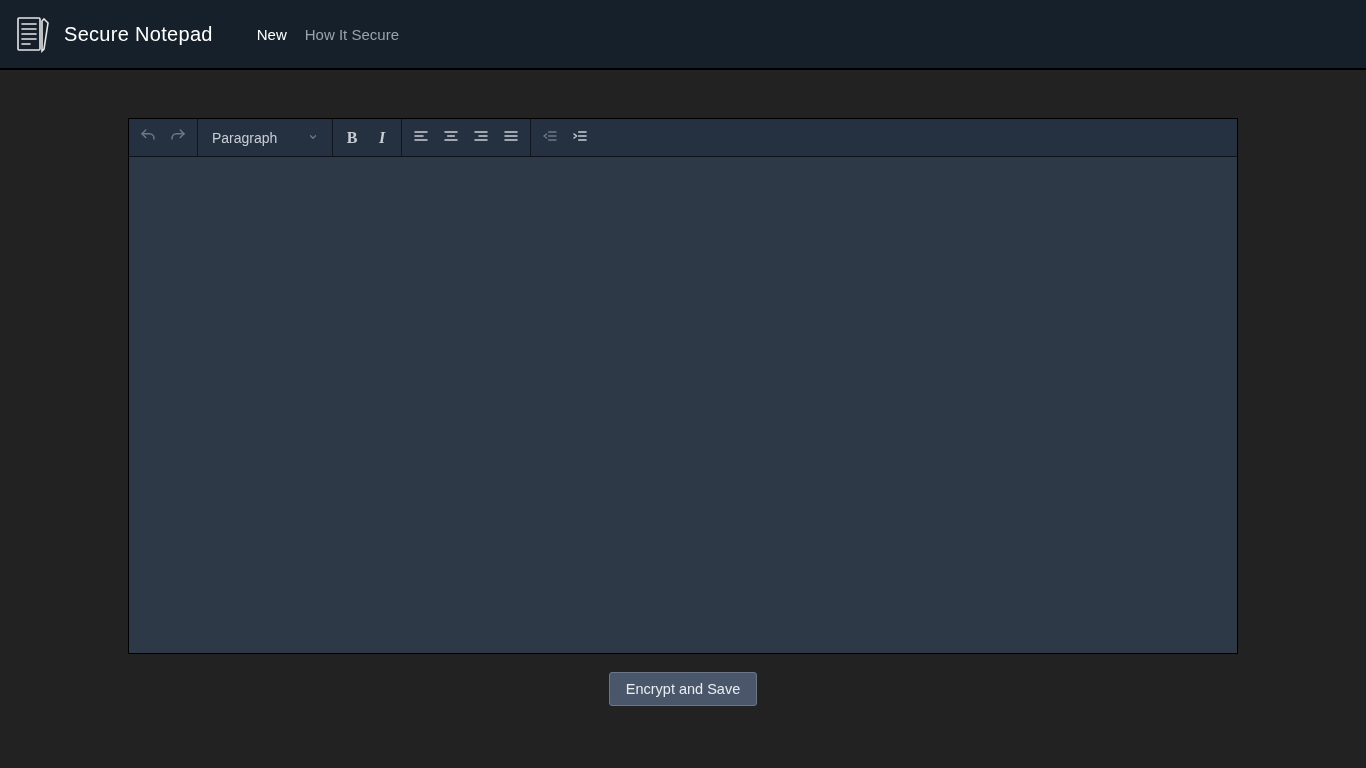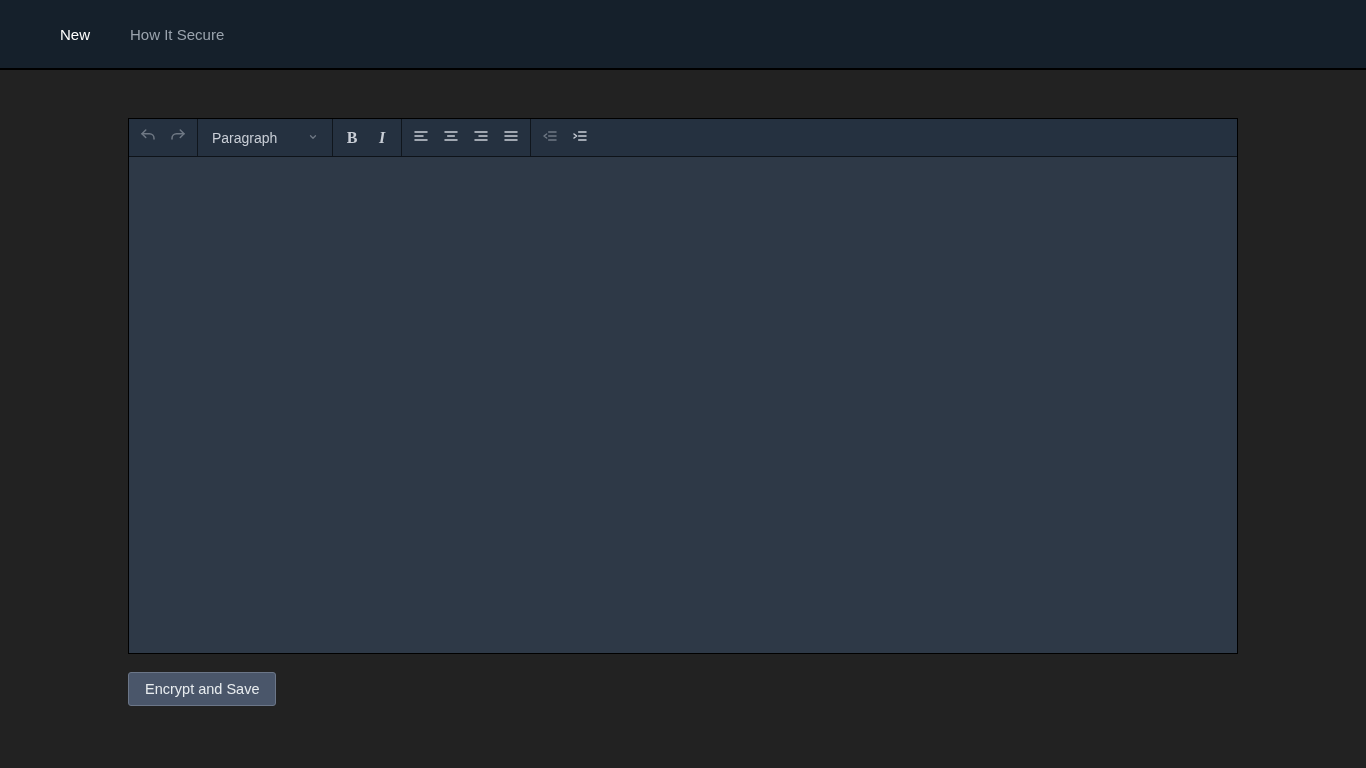--- a/index.html
+++ b/index.html
@@ -48,21 +48,21 @@
   .logo svg { display: block; }
   .app-title {
     font-size: 20px;
     font-weight: 400;
     letter-spacing: 0.3px;
     color: #fff;
   }
   .nav {
     display: flex;
     align-items: flex-start;
-    gap: 40px;
+    gap: 18px;
     margin-left: 44px;
   }
   .nav-link {
     font-size: 15px;
     cursor: pointer;
   }
   .nav-link.active { color: #fff; }
   .nav-link.muted { color: var(--muted); }
 
   
@@ -128,37 +128,51 @@
     outline: none;
     font-size: 14px;
     line-height: 1.5;
     color: var(--text);
   }
 
   
   .actions {
     width: 1110px;
     display: flex;
-    justify-content: flex-start;
+    justify-content: center;
     margin-top: 18px;
   }
   .encrypt-btn {
     background: var(--button-bg);
     border: 1px solid var(--button-border);
     color: #e8ecef;
     font-size: 14.5px;
     padding: 8px 16px;
     border-radius: 3px;
     cursor: pointer;
   }
 </style>
 </head>
 <body>
 
 <div class="header">
+  <div class="logo">
+    <span>
+      <svg width="34" height="38" viewBox="0 0 34 38" fill="none" stroke="#e6e6e6" stroke-width="1.6" stroke-linecap="round">
+        <rect x="2" y="3" width="22" height="32" rx="1"></rect>
+        <line x1="6" y1="9" x2="20" y2="9"></line>
+        <line x1="6" y1="14" x2="20" y2="14"></line>
+        <line x1="6" y1="19" x2="20" y2="19"></line>
+        <line x1="6" y1="24" x2="20" y2="24"></line>
+        <line x1="6" y1="29" x2="14" y2="29"></line>
+        <path d="M28 4 L32 8 L28 34 L26 36 L26 6 Z" fill="none"></path>
+      </svg>
+    </span>
+    <span class="app-title">Secure Notepad</span>
+  </div>
   <div class="nav">
     <span class="nav-link active">New</span>
     <span class="nav-link muted">How It Secure</span>
   </div>
 </div>
 
 <div class="main">
   <div class="editor-wrap">
     <div class="toolbar">
 

